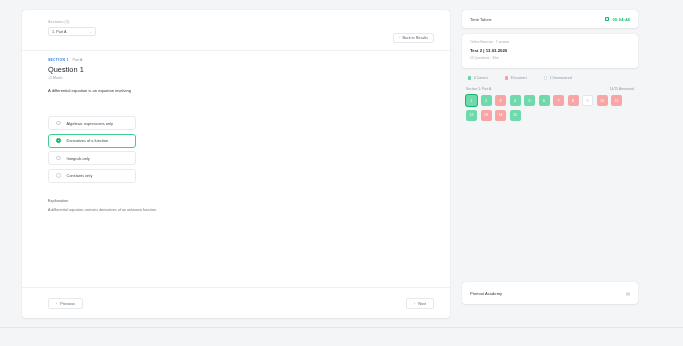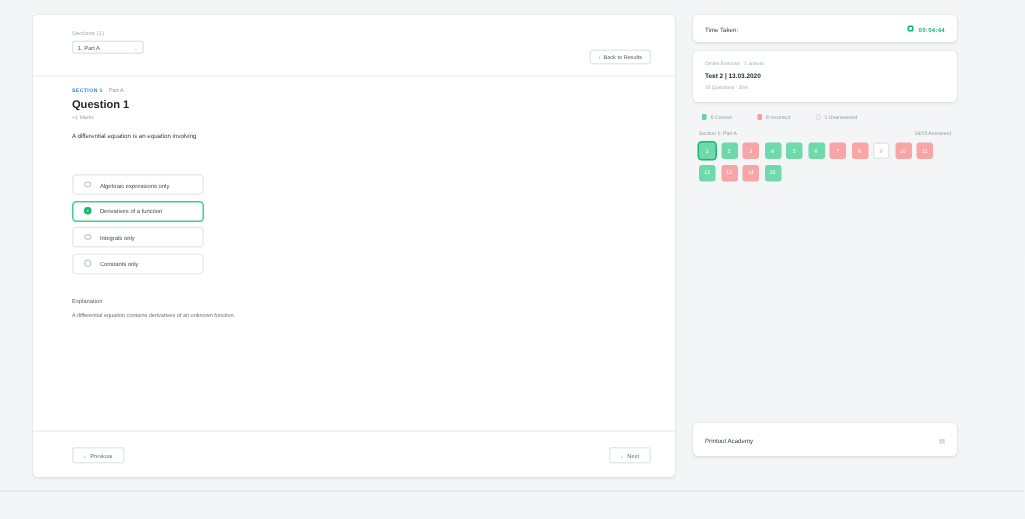--- a/index.html
+++ b/index.html
@@ -34,21 +34,21 @@
     height: 10px; padding: 0 5px;
     border: 1px solid #e6e9ec; border-radius: 2px; background: #fff;
     display: flex; align-items: center; gap: 2px;
     font-size: 3.7px; color: #5a636d;
   }
   .back-btn .arw { font-size: 3.6px; color: #97a0a8; }
 
   .q-meta { position: absolute; left: 26px; top: 48px; display: flex; align-items: baseline; gap: 4px; }
   .q-meta .sec { font-size: 3.4px; font-weight: bold; color: #2f7de0; letter-spacing: .3px; }
   .q-meta .part { font-size: 3.6px; color: #8d969f; }
-  .q-title { position: absolute; left: 26px; top: 55px; font-size: 7.4px; color: #20262c; font-weight: bold; }
+  .q-title { position: absolute; left: 26px; top: 55px; font-size: 7.4px; color: #20262c; font-weight: normal; }
   .q-marks { position: absolute; left: 26px; top: 66px; font-size: 3.5px; color: #9aa3ad; }
   .q-text { position: absolute; left: 26px; top: 78px; font-size: 4.1px; color: #343c44; }
 
   .options { position: absolute; left: 26px; top: 106px; width: 88px; }
   .option {
     height: 14px; margin-bottom: 3.5px;
     border: 1px solid #e8eaed; border-radius: 3px; background: #fff;
     display: flex; align-items: center; padding-left: 7px; gap: 6px;
   }
   .option.correct { border-color: #3ecf8e; }

